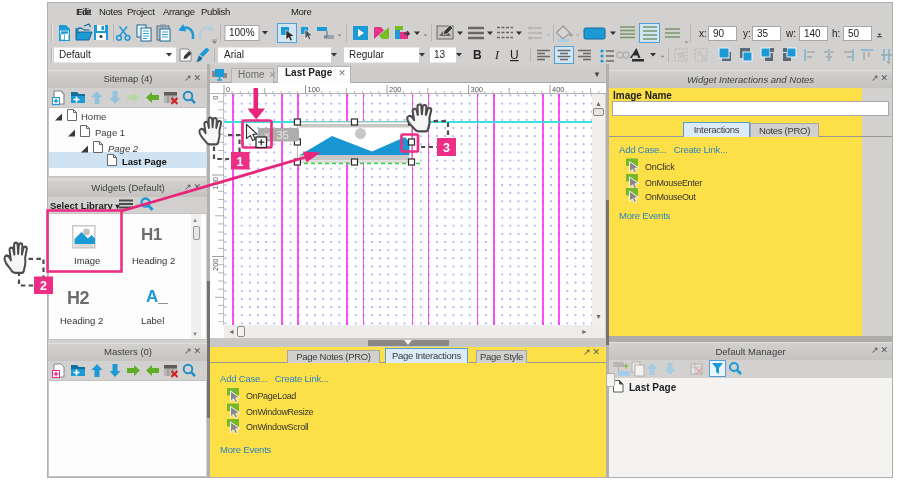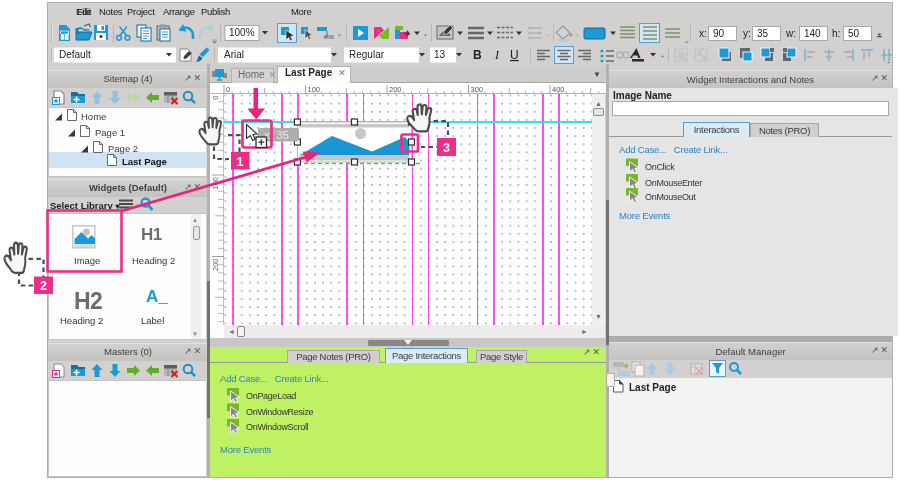--- a/index.html
+++ b/index.html
@@ -268,21 +268,21 @@
       <path d="M120 7.5 v7.5 M124.5 7.5 v7.5" stroke="#8a8886" stroke-width="1"></path>
     <path d="M123.5 10 l6 6 M129.5 10 l-6 6" stroke="#d42020" stroke-width="2"></path>
     <circle cx="140" cy="8" r="4.3" fill="none" stroke="#1e8cc8" stroke-width="1.9"></circle>
       <path d="M143.2 11.2 l3.8 4" stroke="#1e8cc8" stroke-width="2.4"></path>
   </g>
 </svg>
 <div class="ab" style="left:48px; top:107px; width:158px; height:70px; background:#fdfdfd; border:1px solid #c6c4c2; border-right:none;">
   <div class="ab" style="left:0; top:44px; width:158px; height:16px; background:#cfe3f3;"></div>
   <div class="ab t11" style="left:32px; top:3px;">Home</div>
   <div class="ab t11" style="left:46px; top:19px;">Page 1</div>
-  <div class="ab t11" style="left:59px; top:35px;">Page 2</div>
+  <div class="ab t11" style="left:59px; top:35px;font-style:italic;">Page 2</div>
   <div class="ab t11" style="left:73px; top:48px; font-weight:bold; color:#111;">Last Page</div>
   <svg class="ab" style="left:0; top:0;" width="158" height="70" viewBox="0 0 158 70">
   <g>
     <path d="M6 12.5 h7 v-7 z" fill="#3a3a3a"></path>
     <path d="M19 28.5 h7 v-7 z" fill="#3a3a3a"></path>
     <path d="M32 44.5 h7 v-7 z" fill="#3a3a3a"></path>
     <g fill="#fff" stroke="#6a6866" stroke-width="1">
       <path d="M18.5 1.5 h6 l3 3 v8 h-9 z"></path>
           <path d="M31.5 17.5 h6 l3 3 v8 h-9 z"></path>
           <path d="M44.5 33.5 h6 l3 3 v8 h-9 z"></path>
@@ -292,41 +292,41 @@
       <path d="M24.5 1.5 v3 h3"></path>
           <path d="M37.5 17.5 v3 h3"></path>
           <path d="M50.5 33.5 v3 h3"></path>
           <path d="M64.5 46.5 v3 h3"></path>
     </g>
   </g>
 </svg>
 </div>
 
 <div class="ab hdr" style="left:48px; top:179px; width:159px; height:18px;"></div>
-<div class="ab hdrtitle" style="left:48px; top:182px; width:160px;font-weight:bold;">Widgets (Default)</div>
+<div class="ab hdrtitle" style="left:48px; top:182px; width:160px;">Widgets (Default)</div>
 <div class="ab pcor" style="left:184px; top:182px;">↗✕</div>
 <div class="ab" style="left:48px; top:197px; width:159px; height:16px; background:#d3d1cf;"></div>
 <div class="ab t11" style="left:50px; top:200px; color:#222;font-weight:bold;">Select Library <span style="font-size:8px;">▾</span></div>
 <svg class="ab" style="left:116px; top:196px;" width="46" height="17" viewBox="0 0 46 17">
   <path d="M3 4.5 h14 M3 8 h14 M3 11.5 h14" stroke="#4a4a4a" stroke-width="2"></path>
   <path d="M19.5 8.5 l1.8 2.2 1.8 -2.2 z" fill="#999"></path>
   <circle cx="29.5" cy="6.5" r="4" fill="none" stroke="#1b9ad6" stroke-width="2.3"></circle>
     <path d="M32.5 9.5 l4 4.5" stroke="#1b9ad6" stroke-width="2.8"></path>
 </svg>
 <div class="ab" style="left:48px; top:213px; width:158px; height:127px; background:#fdfdfd; border:1px solid #c6c4c2; border-right:none;">
   <div class="ab" style="left:92px; top:11px; font-size:17px; font-weight:bold; color:#6d6d6d; letter-spacing:-0.5px;">H1</div>
   <div class="ab t11" style="left:83px; top:41px; color:#333;">Heading 2</div>
   <div class="ab t11" style="left:25px; top:41px; color:#333;">Image</div>
   <svg class="ab" style="left:23px; top:11px;" width="24" height="24" viewBox="0 0 24 24">
   <rect x="0.8" y="0.8" width="22" height="22" fill="#fff" stroke="#cccac8" stroke-width="1.6"></rect>
   <circle cx="14.5" cy="7" r="3.4" fill="#c4c2c0"></circle>
   <path d="M2.5 19 v-5 l7 -7 6.5 6.5 3.5 -3.5 3.5 3.5 v5.5 z" fill="#1b9ad6"></path>
   <rect x="2.5" y="19.2" width="19" height="2.6" fill="#d8d6d4"></rect>
 </svg>
-  <div class="ab" style="left:18px; top:74px; font-size:23px; font-weight:bold; color:#6d6d6d; letter-spacing:-0.5px;margin-left:7px;">H2</div>
+  <div class="ab" style="left:18px; top:74px; font-size:18px; font-weight:bold; color:#6d6d6d; letter-spacing:-0.5px;">H2</div>
   <div class="ab t11" style="left:11px; top:101px; color:#333;">Heading 2</div>
   <div class="ab" style="left:97px; top:73px; font-size:17px; font-weight:bold; color:#1b9ad6;">A<span style="color:#555;">_</span></div>
   <div class="ab t11" style="left:92px; top:101px; color:#333;">Label</div>
 
   <div class="ab" style="left:142px; top:0; width:10px; height:125px; background:#f0efee;"></div>
   <div class="ab" style="left:143px; top:3px; width:8px; height:5px; color:#888; font-size:6px;">▲</div>
   <div class="ab" style="left:144px; top:12px; width:7px; height:14px; background:#e8e6e4; border:1px solid #9b9997; border-radius:2px;"></div>
   <div class="ab" style="left:143px; top:117px; width:8px; height:5px; color:#888; font-size:6px;">▼</div>
 </div>
 
@@ -509,42 +509,42 @@
   <div class="ab" style="left:357px; top:3px; color:#6d6d6d; font-size:7px;">►</div>
 </div>
 <div class="ab" style="left:210px; top:325px; width:14px; height:13px; background:#fdfdfd;"></div>
 
 <div class="ab" style="left:592px; top:325px; width:13px; height:13px; background:#eeedeb;"></div>
 
 <div class="ab" style="left:210px; top:338px; width:396px; height:9px; background:#c9c7c5;"></div>
 <div class="ab" style="left:368px; top:339.5px; width:81px; height:6.5px; background:#8a8886; border-radius:1px;"></div>
 <div class="ab" style="left:404px; top:340px; width:0; height:0; border-left:4px solid transparent; border-right:4px solid transparent; border-top:5px solid #f2f1ef;"></div>
 
-<div class="ab" style="left:210px; top:347px; width:463px; height:130px; background:#bef264;">
+<div class="ab" style="left:210px; top:347px; width:463px; height:130px; background:#fde047;">
   <div class="ab" style="left:0px; top:14.5px; width:396px; height:1px; background:#9a9896;"></div>
   <div class="ab tab" style="left:77px; top:2.5px; width:93px; height:13px; line-height:12px;">Page Notes (PRO)</div>
   <div class="ab tab tabact" style="left:175px; top:1px; width:83px; height:14.5px; line-height:13px;">Page Interactions</div>
   <div class="ab tab" style="left:266px; top:2.5px; width:51px; height:13px; line-height:12px;">Page Style</div>
   <div class="ab link" style="left:10px; top:26px;">Add Case...&nbsp;&nbsp;&nbsp;Create Link...</div>
   <div class="ab evt" style="left:36px; top:44px;">OnPageLoad</div>
   <div class="ab evt" style="left:36px; top:59.5px;">OnWindowResize</div>
   <div class="ab evt" style="left:36px; top:75px;">OnWindowScroll</div>
   <div class="ab link" style="left:10px; top:97px;">More Events</div>
   <div class="ab pcor" style="left:373px; top:0px;">↗✕</div>
 
 </div>
 
 <div class="ab" style="left:606px; top:373px; width:9px; height:14px; background:#f4f3f1; border:1px solid #b0aeac; border-radius:2px; z-index:3;"></div>
 <div class="ab" style="left:606px; top:64px; width:3px; height:413px; background:#b3b1af;"></div>
 <div class="ab" style="left:606px; top:200px; width:3px; height:145px; background:#757371;"></div>
 
 <div class="ab hdr" style="left:609px; top:70px; width:283px; height:18px;"></div>
-<div class="ab hdrtitle" style="left:609px; top:74px; width:283px;">Widget Interactions and Notes</div>
+<div class="ab hdrtitle" style="left:609px; top:74px; width:283px;font-style:italic;">Widget Interactions and Notes</div>
 <div class="ab pcor" style="left:871px; top:73px;">↗✕</div>
-<div class="ab" style="left:609px; top:88px; width:289px; height:248px; background:#e5e5e5;padding-left:9px;">
+<div class="ab" style="left:609px; top:88px; width:253px; height:248px; background:#fde047;padding-left:9px;">
   <div class="ab" style="left:4px; top:2px; font-size:10px; font-weight:bold; color:#222;">Image Name</div>
   <div class="ab" style="left:3px; top:13px; width:277px; height:15px; background:#fff; border:1px solid #a9a7a5;"></div>
   <div class="ab" style="left:0px; top:48px; width:283px; height:1px; background:#9a9896;"></div>
   <div class="ab tab tabact" style="left:74px; top:34px; width:67px; height:15px; line-height:14px;">Interactions</div>
   <div class="ab tab" style="left:141px; top:35px; width:69px; height:14px; line-height:13px;">Notes (PRO)</div>
   <div class="ab link" style="left:10px; top:56px;">Add Case...&nbsp;&nbsp;&nbsp;Create Link...</div>
   <div class="ab evt" style="left:36px; top:74px;">OnClick</div>
   <div class="ab evt" style="left:36px; top:89.5px;">OnMouseEnter</div>
   <div class="ab evt" style="left:36px; top:103.5px;">OnMouseOut</div>
   <div class="ab link" style="left:10px; top:122px;">More Events</div>

